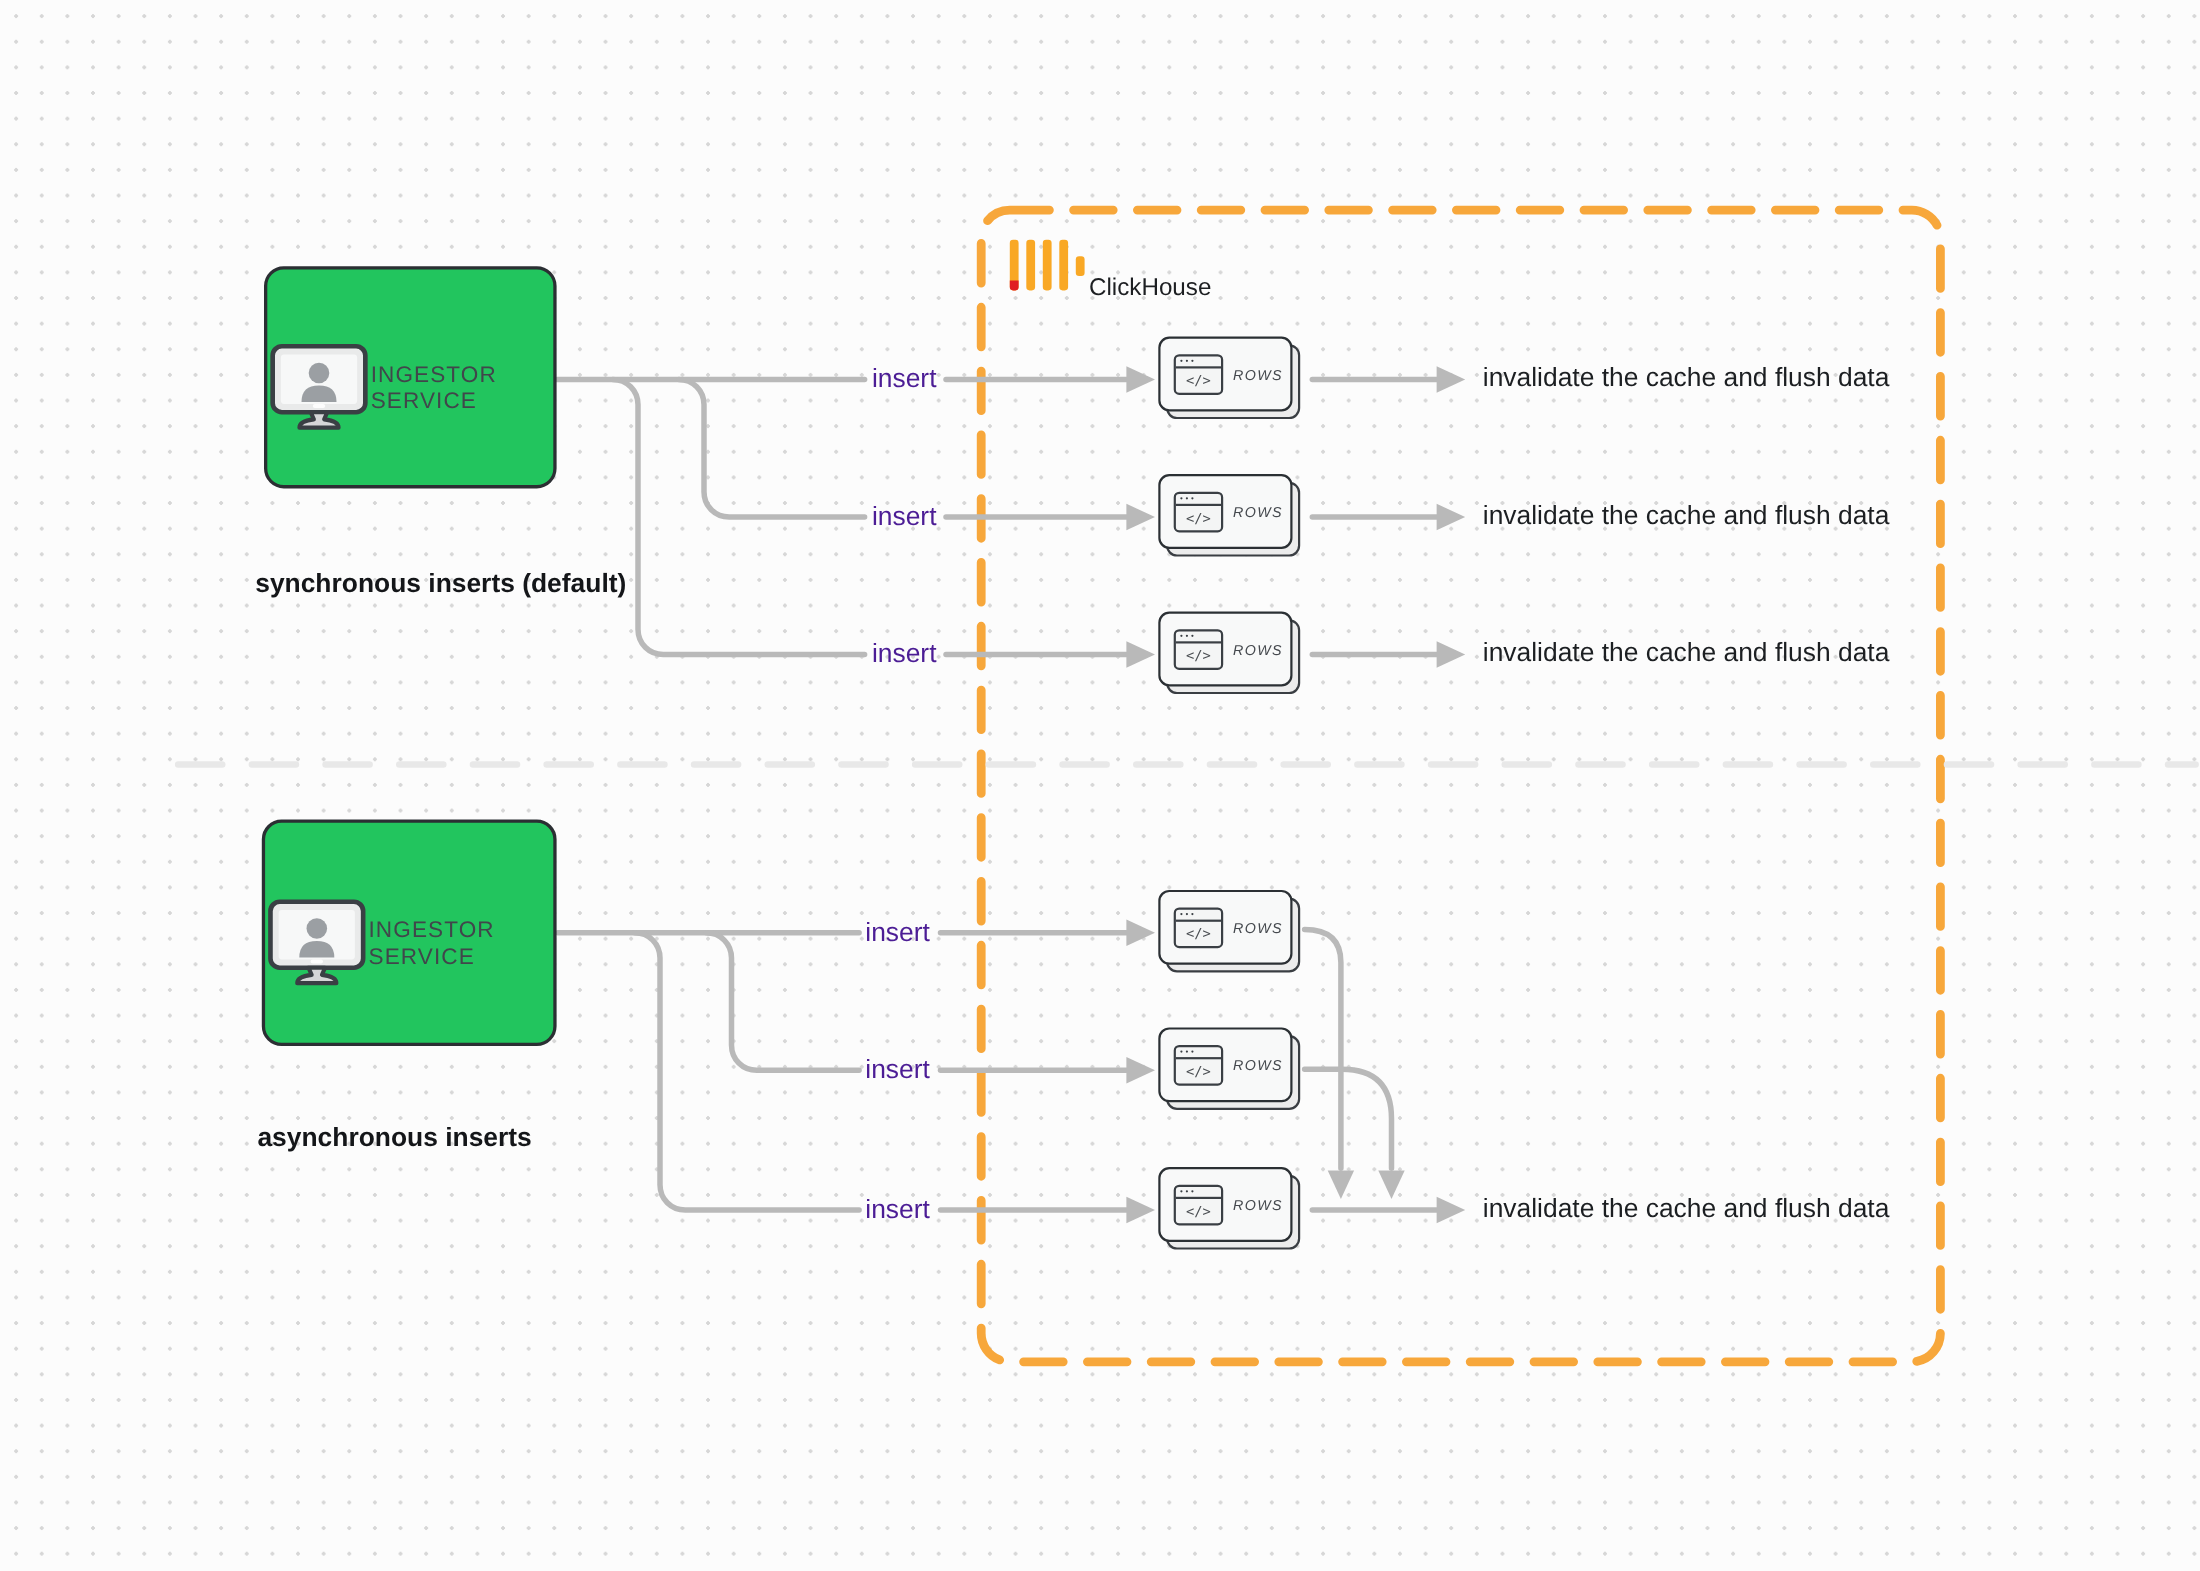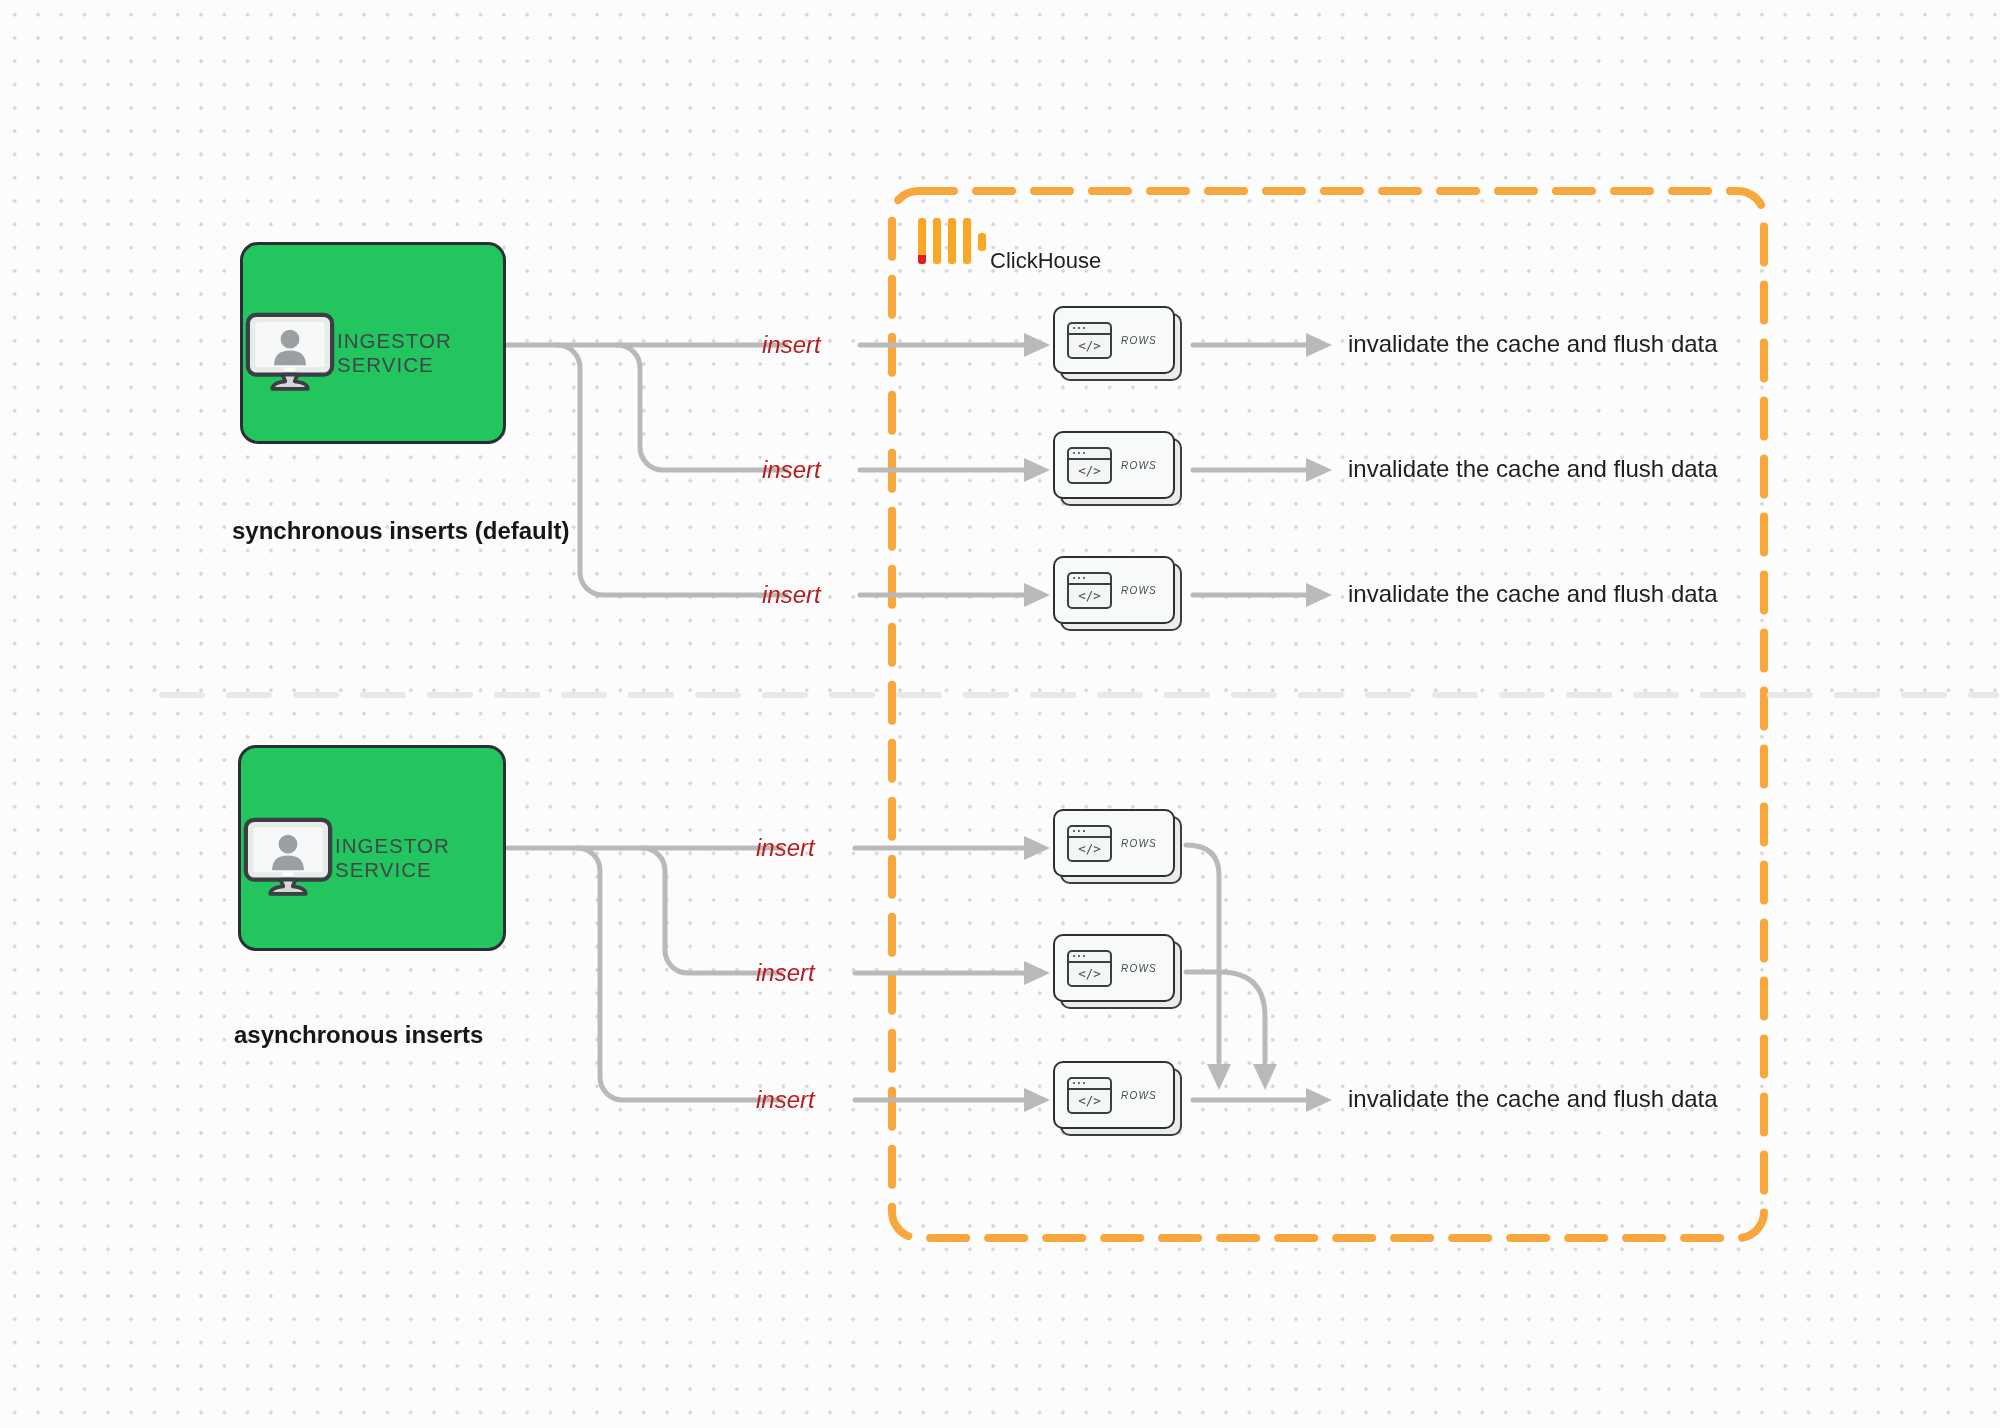--- a/index.html
+++ b/index.html
@@ -56,26 +56,26 @@
   .win-bar{
     height:9px;border-bottom:2px solid #3a3f44;display:flex;align-items:center;padding-left:3.5px;gap:2.5px;
   }
   .win-dot{width:2.5px;height:2.5px;border-radius:50%;background:#3a3f44;}
   .win-code{
     flex:1;display:flex;align-items:center;justify-content:center;
     font-family:"DejaVu Sans Mono","Liberation Mono",monospace;
     font-size:12.5px;color:#4a4e52;letter-spacing:0;
   }
   .rows-label{
-    font-size:10px;font-style:italic;letter-spacing:1.2px;color:#45494e;font-weight:500;
+    font-size:13px;font-style:italic;letter-spacing:1.2px;color:#45494e;font-weight:500;
   }
 
   
   .insert-label{
-    z-index:2;width:120px;text-align:left;font-size:24px;color:#b91c1c;white-space:nowrap;font-style:italic;
+    z-index:2;width:120px;text-align:center;font-size:24px;color:#4c1d95;white-space:nowrap;
   }
   .result-label{
     z-index:2;font-size:24px;color:#1c1f22;white-space:nowrap;
   }
 </style>
 </head>
 <body>
 
 <svg class="wires" width="2000" height="1428" viewBox="0 0 2000 1428">
 

